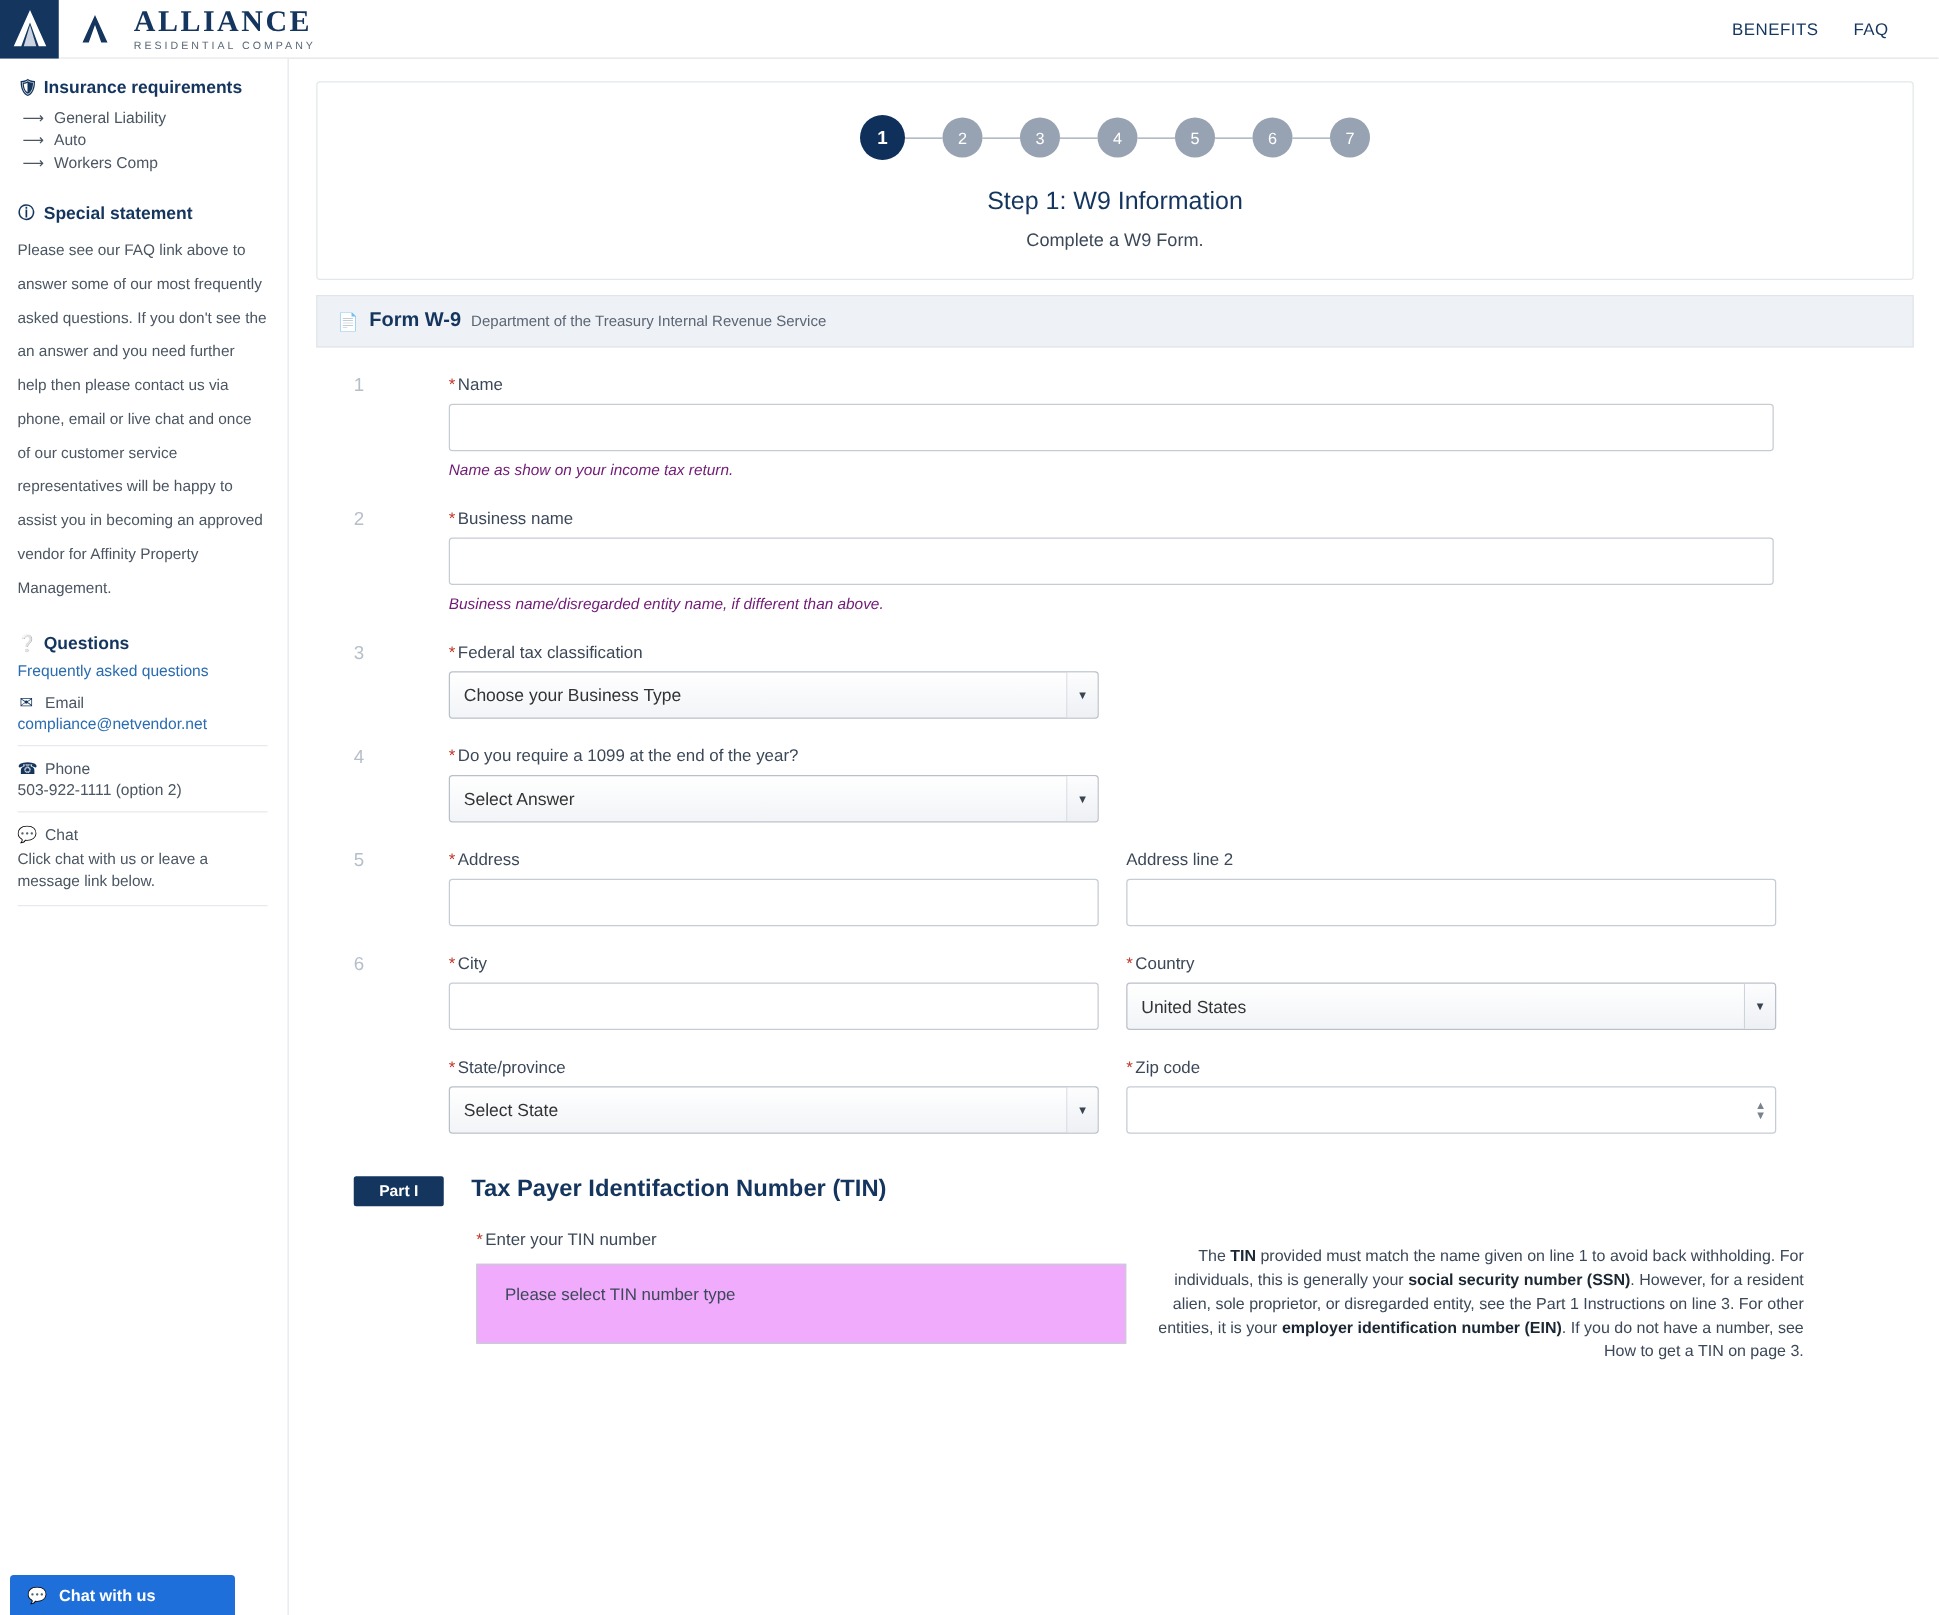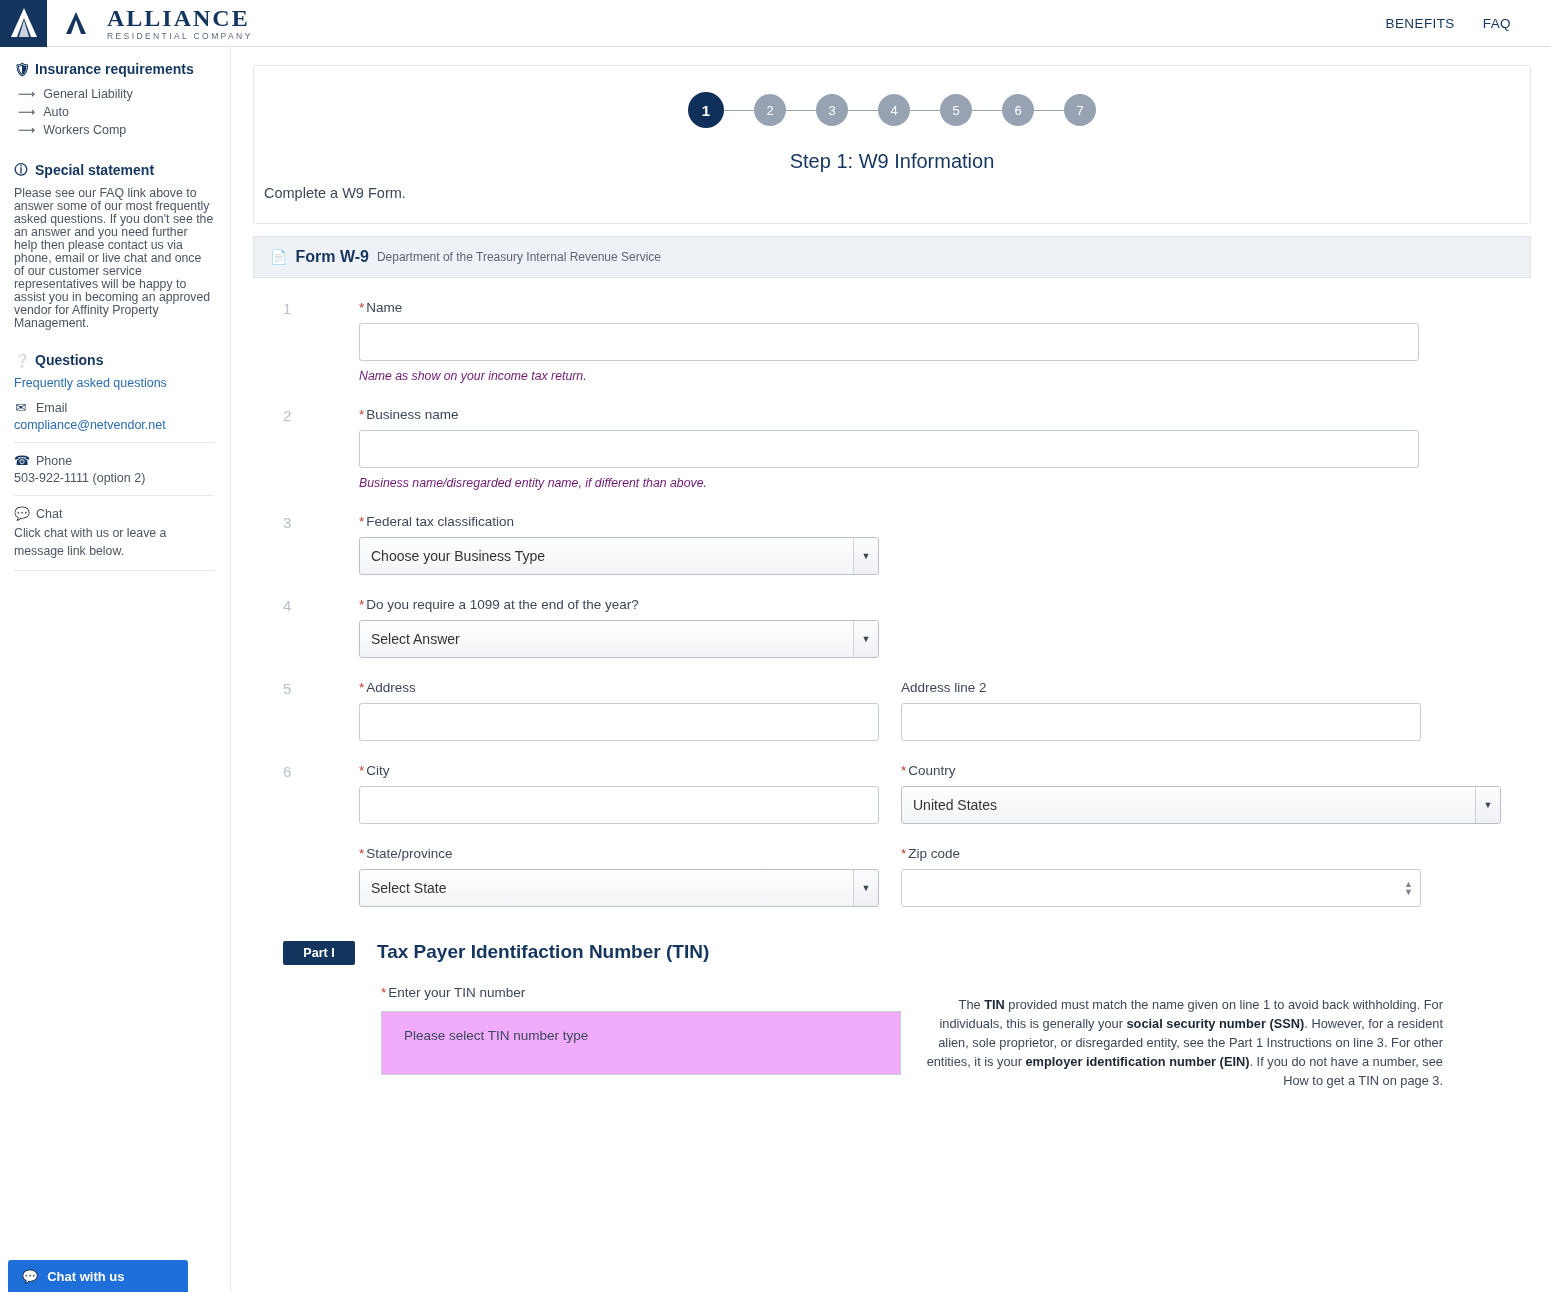--- a/index.html
+++ b/index.html
@@ -63,21 +63,21 @@
     color:#14355e; font-size:14px; font-weight:bold; margin-bottom: 8px;
   }
   .side-section-title.sub { margin-top: 22px; }
   .side-icon { color:#14355e; font-size: 13px; display:inline-block; width:14px; text-align:center;}
   .side-links { margin: 0 0 0 4px; }
   .side-link-row {
     display:flex; align-items:center; gap:8px; padding: 2px 0; font-size:12.5px; color:#4b5662;
   }
   .arrow { color:#4b5662; font-size: 12px; }
   .side-paragraph {
-    font-size:12.3px; line-height:13px; color:#4b5662; margin: 4px 0 0 0;
+    font-size:12.3px; line-height:27px; color:#4b5662; margin: 4px 0 0 0;
   }
   .side-link-blue { color:#2b6cb0; font-size:12.5px; text-decoration:none; cursor:pointer; display:block; margin-top:4px;}
   .contact-block {
     border-bottom: 1px solid #e6e9ed;
     padding: 10px 0 10px 0;
   }
   .contact-block:last-child { border-bottom: none; }
   .contact-head { display:flex; align-items:center; gap:8px; font-size:12.5px; color:#4b5662; }
   .contact-val { font-size:12.5px; color:#4b5662; margin-top:3px; }
   .contact-val.link { color:#2b6cb0; cursor:pointer; }
@@ -107,21 +107,21 @@
   .step {
     width:32px; height:32px; border-radius:50%;
     background:#97a3b3; color:#fff; font-size:13px;
     display:flex; align-items:center; justify-content:center;
   }
   .step.active { background:#10305c; width:36px; height:36px; font-size:15px; font-weight:bold;}
   .step-line { width:30px; height:1px; background:#9aa5b1; }
   .step-title {
     text-align:center; color:#14355e; font-size:20px; margin-top:22px;
   }
-  .step-sub { text-align:left; color:#3c4858; font-size:14.5px; margin-top:12px; }
+  .step-sub { text-align:center; color:#3c4858; font-size:14.5px; margin-top:12px; }
 
   .formbar {
     margin-top: 12px;
     background:#eef1f5;
     border:1px solid #e1e5ea;
     padding: 11px 16px;
     display:flex; align-items:center; gap:8px;
   }
   .formbar .doc-icon { color:#3b4a5a; font-size:14px; }
   .formbar .f-title { color:#14355e; font-weight:bold; font-size:16px; }
@@ -399,21 +399,21 @@
           <div class="col w-left">
             <label class="fl">
               <span class="req">*</span><span>City</span>
             </label>
             <input class="ti" type="text" value="" style="">
           </div>
           <div class="col w-right">
             <label class="fl">
               <span class="req">*</span><span>Country</span>
             </label>
-            <div class="selwrap" style="width:600px">
+            <div class="selwrap" style="width:520px">
               <select class="sel">
                 <option>United States</option>
               </select>
               <span class="sel-arrow">▼</span>
             </div>
           </div>
         </div>
       </div>
 
       <div class="row">

